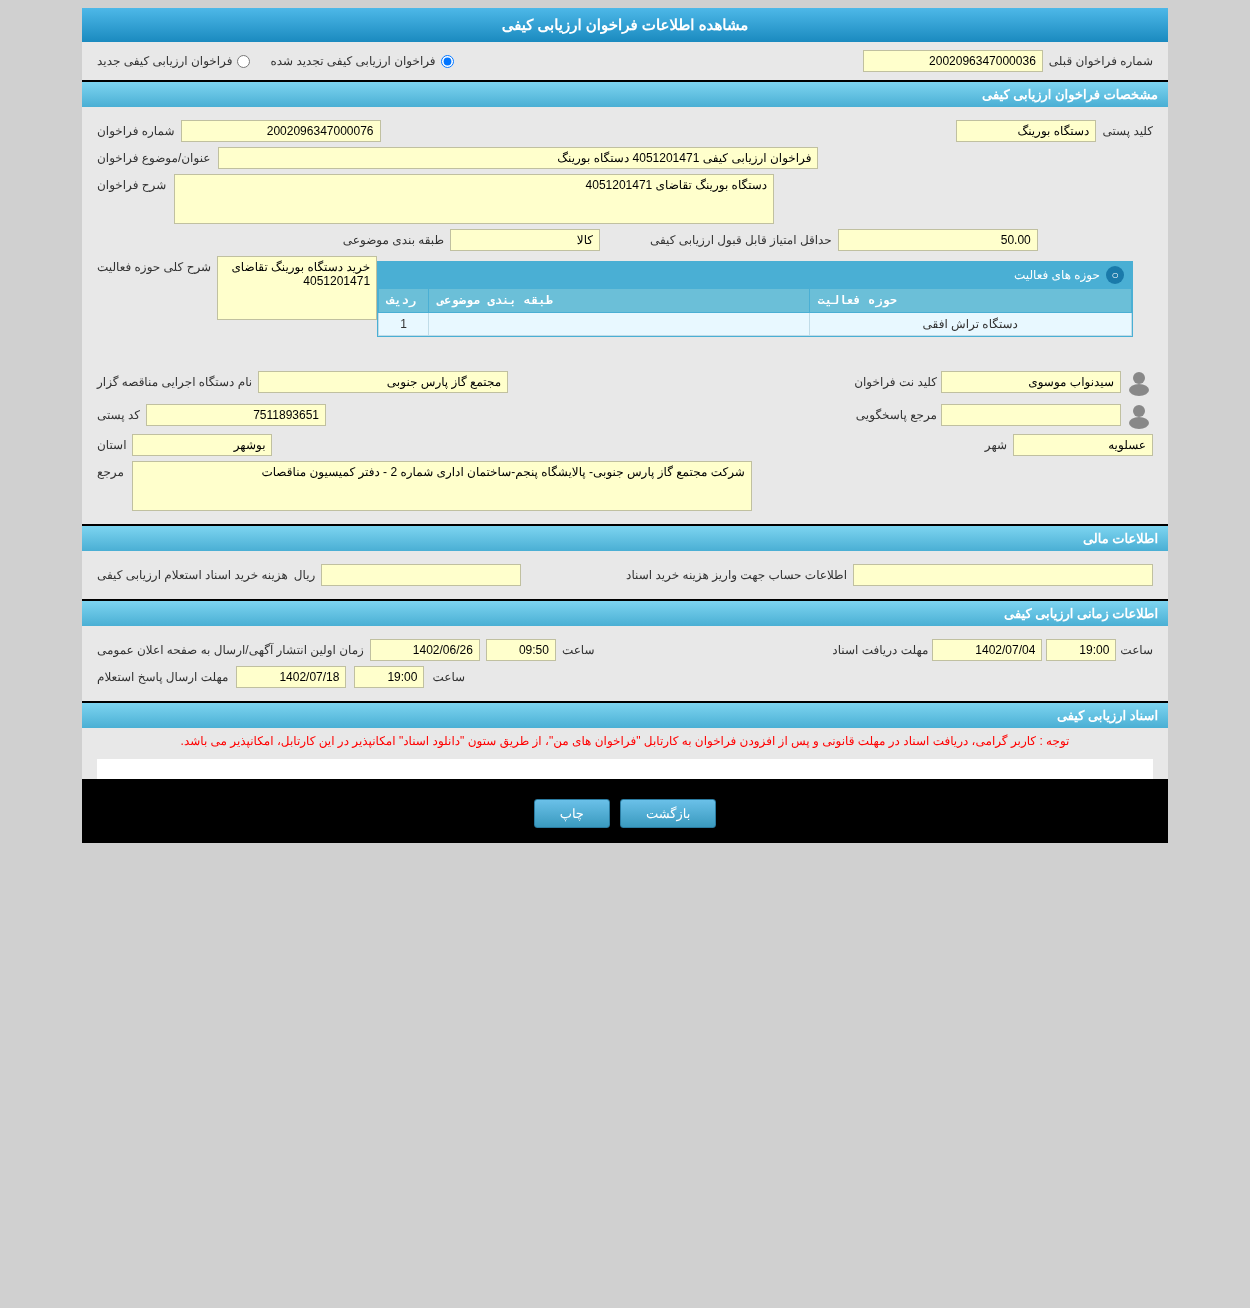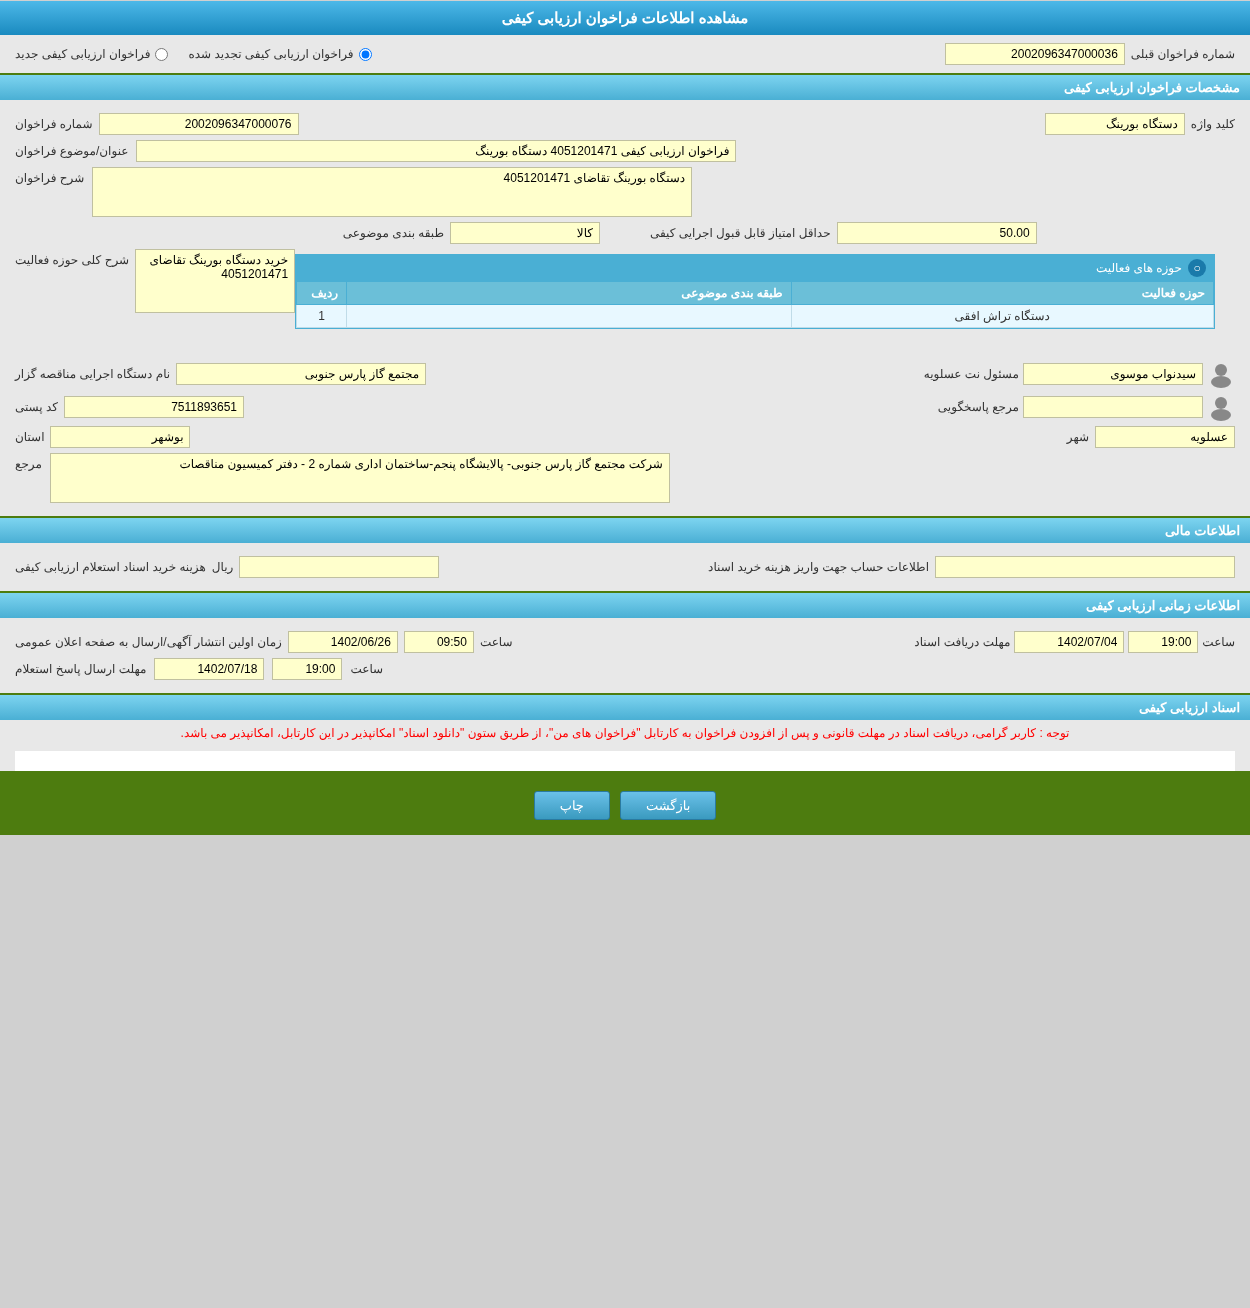--- a/index.html
+++ b/index.html
@@ -4,23 +4,23 @@
   <style>
     * { box-sizing: border-box; margin: 0; padding: 0; }
     body {
       font-family: Tahoma, Arial, sans-serif;
       font-size: 12px;
       background: #d0d0d0;
       direction: rtl;
       color: #333;
     }
     .page-wrapper {
-      width: 1250px;
-      margin: 1px auto;
-      background: #4d7c0f;
+      width: 1086px;
+      margin: 8px auto;
+      background: #000000;
     }
     .header-bar {
       background: linear-gradient(to bottom, #4db8e8, #1a8abf);
       color: white;
       text-align: center;
       padding: 8px 10px;
       font-size: 15px;
       font-weight: bold;
     }
     .section-header {
@@ -116,22 +116,23 @@
     .activity-table {
       width: 100%;
       border-collapse: collapse;
       background: white;
     }
     .activity-table th {
       background: #6bbfd8;
       color: white;
       padding: 4px 8px;
       border: 1px solid #4aafd4;
-      text-align: right;
-      font-size: 12px;
+      text-align: left;
+      font-size: 12px;
+      font-family: Liberation Mono, monospace;
     }
     .activity-table td {
       background: #e8f8ff;
       padding: 4px 8px;
       border: 1px solid #c0dce8;
       text-align: center;
       font-size: 12px;
     }
     .two-col-row {
       display: flex;
@@ -234,21 +235,21 @@
     </div>
   </div>
 
   <div class="section-header">
     <span>مشخصات فراخوان ارزیابی کیفی</span>
   </div>
   <div class="section-wrap content-area">
 
     <div class="two-col-row">
       <div class="col-half" style="justify-content:flex-start; gap:6px;">
-        <span>کلید واژه</span>
+        <span>کلید پستی</span>
         <input class="input-yellow" type="text" style="width: 140px;" value="دستگاه بورینگ">
       </div>
       <div class="col-half">
         <input class="input-yellow" type="text" style="width: 200px;" value="2002096347000076">
         <span>شماره فراخوان</span>
       </div>
     </div>
 
     <div class="row">
       <input class="input-yellow" type="text" style="width: 600px;" value="فراخوان ارزیابی کیفی 4051201471 دستگاه بورینگ">
@@ -256,21 +257,21 @@
     </div>
 
     <div class="full-row">
       <textarea class="input-yellow" rows="3" style="width: 600px;">دستگاه بورینگ تقاضای 4051201471</textarea>
       <span style="margin-top:4px;">شرح فراخوان</span>
     </div>
 
     <div class="two-col-row">
       <div class="col-half">
         <input class="input-yellow" type="text" style="width: 200px;" value="50.00">
-        <span>حداقل امتیاز قابل قبول اجرایی کیفی</span>
+        <span>حداقل امتیاز قابل قبول ارزیابی کیفی</span>
       </div>
       <div class="col-half" style="justify-content:flex-start; gap:6px; margin-right:50px;">
         <input class="input-yellow" type="text" style="width: 150px;" value="کالا">
         <span>طبقه بندی موضوعی</span>
       </div>
     </div>
 
     <div class="two-col-row" style="align-items:flex-start;">
 
       <div style="flex:1; margin-right:20px;">
@@ -307,21 +308,21 @@
 
   <div class="section-wrap content-area">
 
     <div class="two-col-row">
       <div class="col-half" style="justify-content:flex-start; gap:4px;">
         <svg width="28" height="28" viewBox="0 0 28 28">
           <circle cx="14" cy="10" r="6" fill="#888"></circle>
           <ellipse cx="14" cy="22" rx="10" ry="6" fill="#888"></ellipse>
         </svg>
         <input class="input-yellow" type="text" style="width: 180px;" value="سیدنواب موسوی">
-        <span>مسئول نت عسلویه</span>
+        <span>کلید نت فراخوان</span>
       </div>
       <div class="col-half">
         <input class="input-yellow" type="text" style="width: 250px;" value="مجتمع گاز پارس جنوبی">
         <span>نام دستگاه اجرایی مناقصه گزار</span>
       </div>
     </div>
 
     <div class="two-col-row">
       <div class="col-half" style="justify-content:flex-start; gap:4px;">
         <svg width="28" height="28" viewBox="0 0 28 28">

